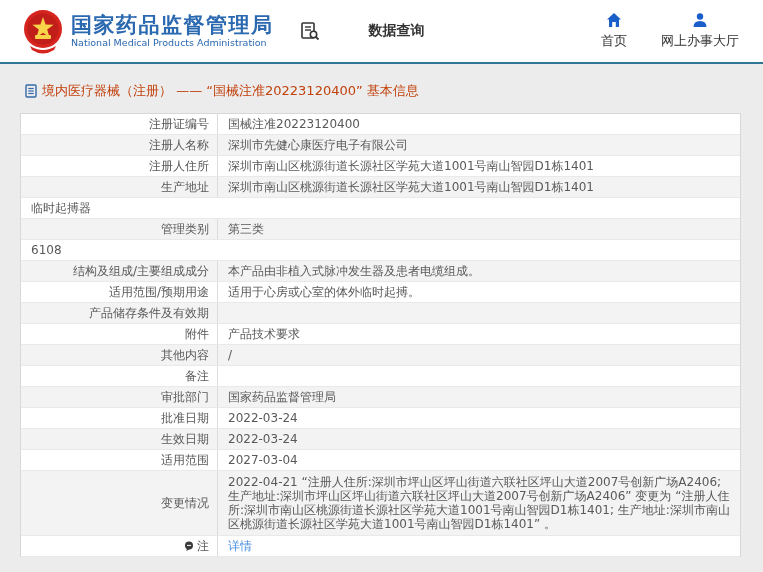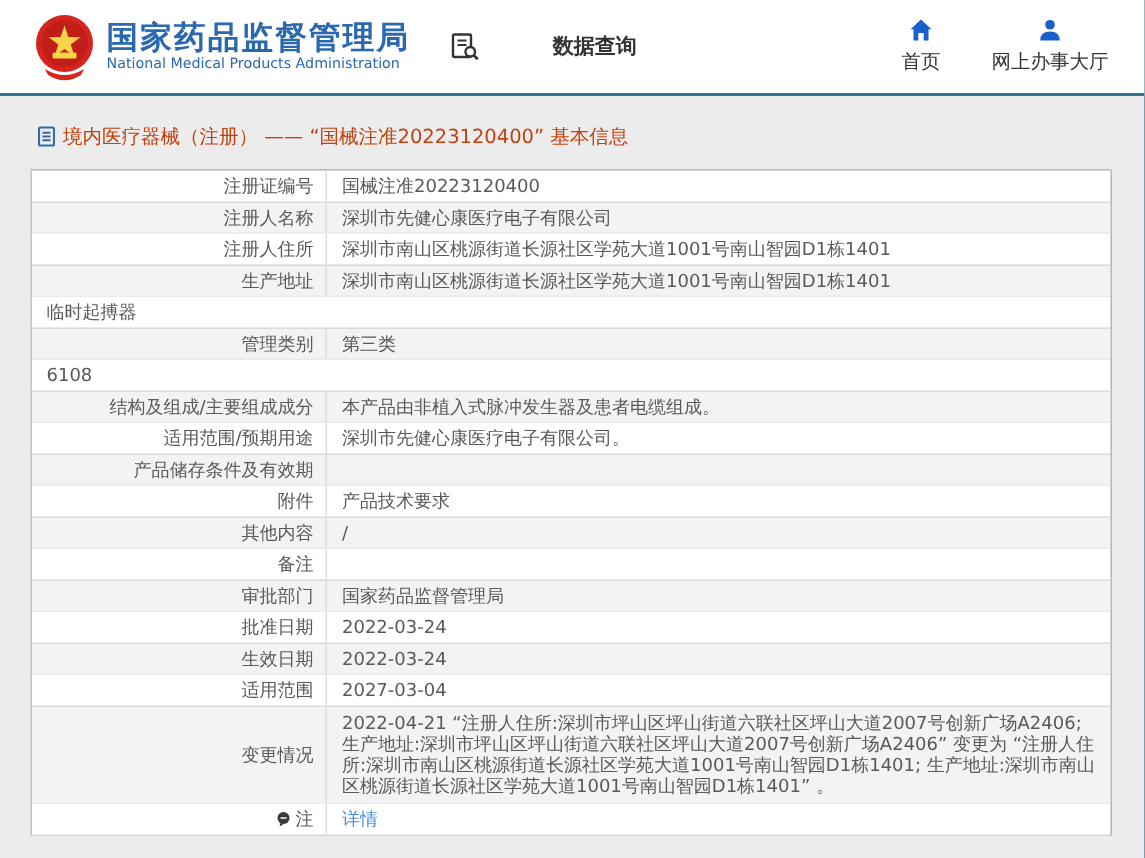--- a/index.html
+++ b/index.html
@@ -49,21 +49,21 @@
 
   .breadcrumb {
     margin-left:25px; display:flex; align-items:center;
     font-size:13px; color:#c2410c;
   }
   .bc-icon { width:12px; height:14px; margin-right:5px; }
 
   
   .info-table {
     margin:13px 22px 0 20px;
-    background:#0c4a6e;
+    background:#7dd3fc;
     border:1px solid #d8d8d8;
     border-bottom:none;
   }
   .trow {
     display:flex; background:#ffffff;
     border-bottom:1px solid #e9e9e9;
     font-size:12px; line-height:14px;
   }
   .trow:nth-child(even) { background:#f3f3f3; }
   .tlabel {
@@ -167,21 +167,21 @@
     </div>
     <div class="trow">
       <div class="tvalue">6108</div>
     </div>
     <div class="trow">
       <div class="tlabel">结构及组成/主要组成成分</div>
       <div class="tvalue">本产品由非植入式脉冲发生器及患者电缆组成。</div>
     </div>
     <div class="trow">
       <div class="tlabel">适用范围/预期用途</div>
-      <div class="tvalue">深圳市先健心康医疗电子有限公司。</div>
+      <div class="tvalue">适用于心房或心室的体外临时起搏。</div>
     </div>
     <div class="trow">
       <div class="tlabel">产品储存条件及有效期</div>
       <div class="tvalue"></div>
     </div>
     <div class="trow">
       <div class="tlabel">附件</div>
       <div class="tvalue">产品技术要求</div>
     </div>
     <div class="trow">

